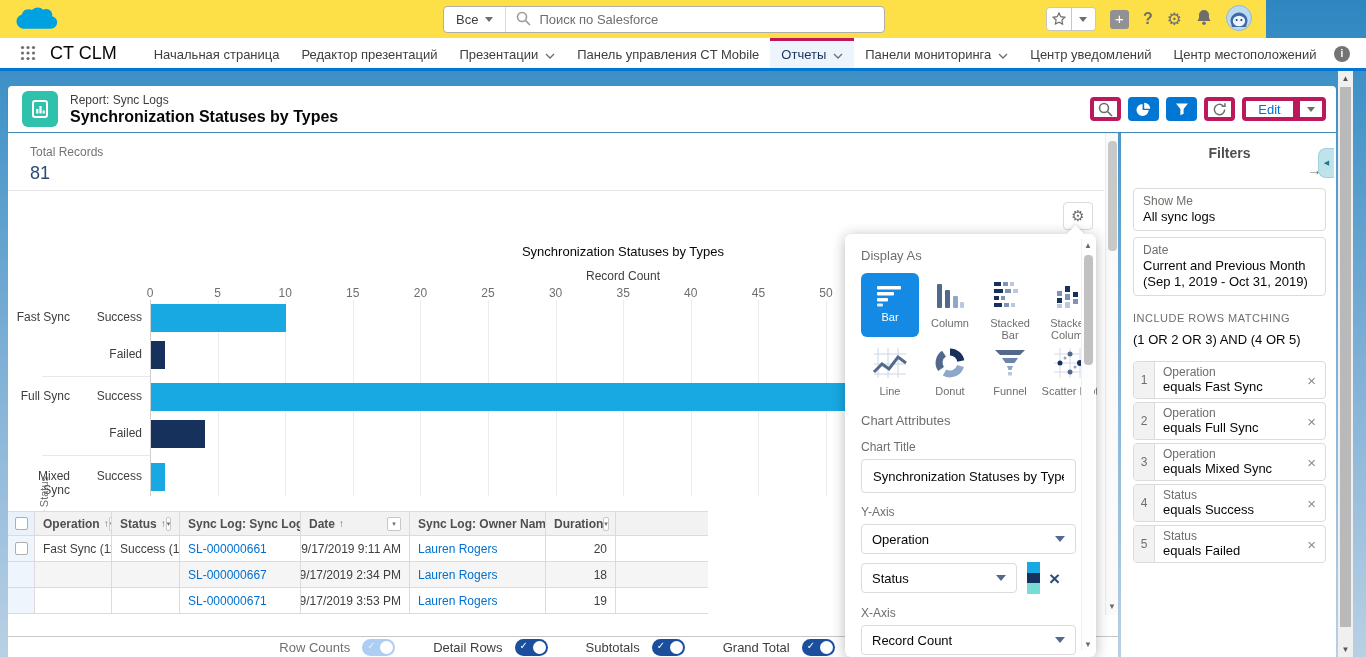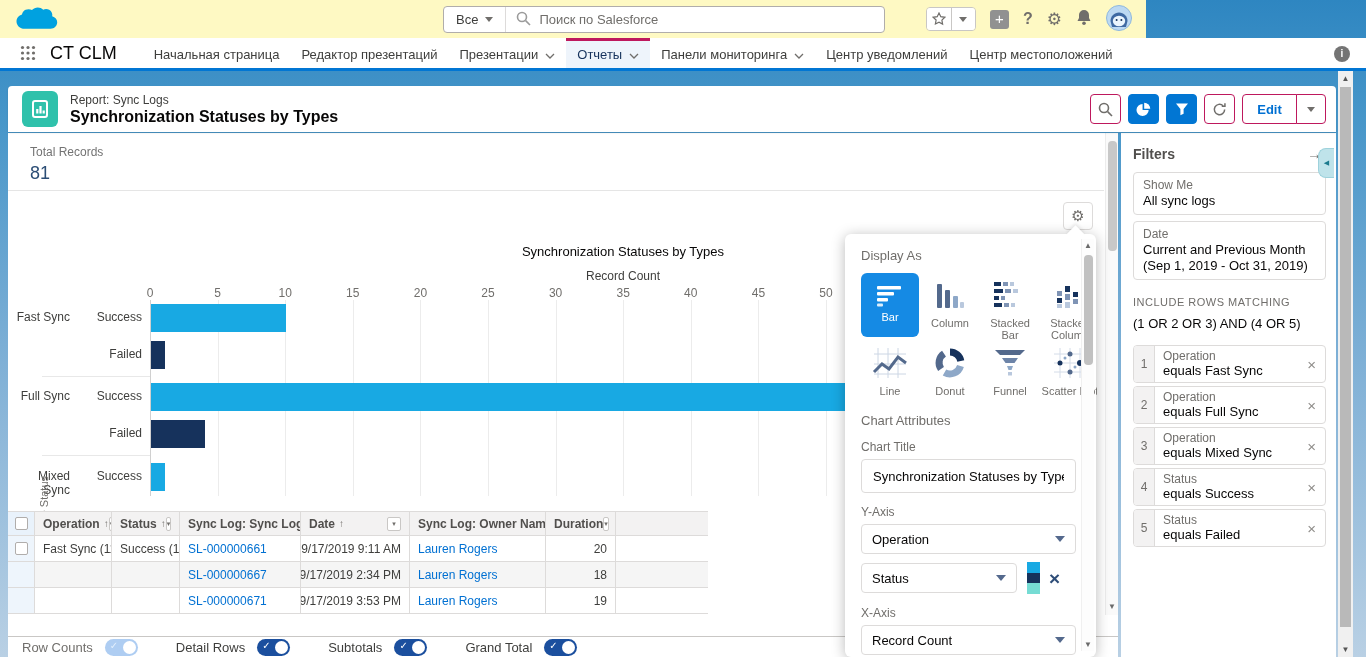--- a/index.html
+++ b/index.html
@@ -4,21 +4,21 @@
 <style>
   * { box-sizing: border-box; margin: 0; padding: 0; }
   html,body { width:1366px; height:657px; overflow:hidden; }
   body {
     font-family: "Liberation Sans", "DejaVu Sans", sans-serif;
     color:#3e3e3c; font-size:13px; position:relative;
     background: linear-gradient(180deg,#2e86c1 0%,#4796c9 18%,#7fb0d6 55%,#b9d0e4 100%);
   }
 
   
-  .topbar { position:absolute; left:0; top:0; width:1146px; height:38px; background:#fef9c3; z-index:30; }
+  .topbar { position:absolute; left:0; top:0; width:1266px; height:38px; background:#fde047; z-index:30; }
   .cloud-logo { position:absolute; left:16px; top:5px; }
   .search-combo { position:absolute; left:443px; top:6px; width:442px; height:27px; border:1px solid #b0adab; border-radius:4px; display:flex; align-items:center; background:#fff; }
   .search-scope { display:flex; align-items:center; gap:7px; padding:0 12px; height:100%; border-right:1px solid #dddbda; color:#3e3e3c; font-size:13px; cursor:pointer; }
   .caret-solid { width:0;height:0;border-left:4px solid transparent;border-right:4px solid transparent;border-top:5px solid #706e6b; }
   .search-input-wrap { display:flex; align-items:center; gap:8px; padding:0 10px; flex:1; }
   .search-input { border:none; outline:none; font-size:13px; flex:1; color:#3e3e3c; font-family:inherit; }
   .search-input::placeholder { color:#706e6b; }
   .top-actions { position:absolute; right:14px; top:0; height:38px; display:flex; align-items:center; gap:14px; }
   .fav-group { display:flex; border:1px solid #c9c7c5; border-radius:4px; overflow:hidden; }
   .fav-group > div { width:24px; height:22px; display:flex; align-items:center; justify-content:center; cursor:pointer; background:#fff; }
@@ -36,21 +36,21 @@
   .tab.active { background:#eef4fb; border-top:3px solid #be185d; color:#16325c; }
   .nav-info { margin:8px 16px 0 6px; width:16px; height:16px; border-radius:50%; background:#747474; color:#fff; font-size:10px; font-weight:bold; text-align:center; line-height:16px; cursor:pointer; }
 
   
   .report-header { position:absolute; left:8px; top:86px; width:1328px; height:46px; background:#fff; border-radius:4px 4px 0 0; box-shadow:0 1px 2px rgba(0,0,0,.12); display:flex; align-items:center; padding:0 10px 0 14px; z-index:5; }
   .entity-icon { width:36px; height:36px; border-radius:6px; background:#2fc1ab; display:flex; align-items:center; justify-content:center; }
   .rh-titles { margin-left:12px; }
   .rh-type { font-size:12px; color:#3e3e3c; }
   .rh-title { font-size:16px; font-weight:bold; color:#080707; margin-top:1px; }
   .rh-actions { margin-left:auto; display:flex; align-items:center; gap:7px; }
-  .btn { height:30px; border:1px solid #be185d; border-radius:4px; background:#fff; display:flex; align-items:center; justify-content:center; cursor:pointer;font-weight:bold; }
+  .btn { height:24px; border:4px solid #be185d; border-radius:4px; background:#fff; display:flex; align-items:center; justify-content:center; cursor:pointer; }
   .btn.sq { width:31px; }
   .btn.blue { background:#0176d3; border-color:#0176d3; }
   .btn-group { display:flex; }
   .btn-group .btn:first-child { border-radius:4px 0 0 4px; width:55px; color:#0070d2; font-size:13px; }
   .btn-group .btn:last-child { border-radius:0 4px 4px 0; width:30px; margin-left:-1px; }
 
   
   .main { position:absolute; left:8px; top:133px; width:1110px; height:503px; background:#fff; z-index:4; overflow:hidden; }
   .total-label { position:absolute; left:22px; top:12px; font-size:12px; color:#737373; }
   .total-value { position:absolute; left:22px; top:30px; font-size:18px; color:#2b4d75; }
@@ -85,21 +85,21 @@
   .sort-arrow { color:#706e6b; font-size:10px; margin-left:4px; }
   .hd-menu { width:14px; height:14px; border:1px solid #c9c7c5; border-radius:2px; background:#fff; font-size:7px; color:#706e6b; display:flex; align-items:center; justify-content:center; margin-left:auto; cursor:pointer; }
   .cbx { width:13px; height:13px; border:1px solid #b0adab; border-radius:2px; background:#fff; cursor:pointer; }
 
   
   .main-scroll { position:absolute; right:0; top:0; width:13px; height:482px; background:#fafafa; border-left:1px solid #ececec; }
   .main-scroll .thumb { position:absolute; left:2px; top:8px; width:9px; height:110px; background:#c8c8c8; border-radius:4px; }
   .main-scroll .down { position:absolute; left:0; bottom:4px; width:100%; text-align:center; font-size:8px; color:#6b6b6b; }
 
   
-  .footer { position:absolute; left:8px; top:636px; width:1110px; height:21px; background:#fff; border-top:1px solid #c9c7c5; display:flex; align-items:center; padding-left:14px; gap:12px; z-index:6; }
+  .footer { position:absolute; left:8px; top:636px; width:1110px; height:21px; background:#fff; border-top:1px solid #c9c7c5; display:flex; align-items:center; padding-left:14px; gap:12px; z-index:6;justify-content:center; }
   .ftr-label { font-size:13px; color:#3e3e3c; }
   .ftr-label.dim { color:#706e6b; }
   .toggle { width:33px; height:17px; border-radius:9px; background:#1b4f9e; position:relative; cursor:pointer; margin-right:26px; }
   .toggle .chk { position:absolute; left:5px; top:1px; color:#fff; font-size:10px; }
   .toggle .knob { position:absolute; right:2px; top:2px; width:13px; height:13px; border-radius:50%; background:#fff; }
   .toggle.disabled { background:#aecdf2; }
   .toggle.disabled .chk { color:#e3effc; }
 
   
   .chart-panel { position:absolute; left:845px; top:234px; width:251px; height:423px; background:#fff; border-radius:6px; box-shadow:0 2px 14px rgba(0,0,0,.28); z-index:20; padding:14px 16px; }
@@ -120,21 +120,21 @@
   .swatch { width:13px; height:32px; margin-left:10px; display:flex; flex-direction:column; }
   .swatch div { flex:1; }
   .x-remove { margin-left:9px; color:#2e4d78; font-size:19px; font-weight:bold; cursor:pointer; line-height:1; }
   .panel-scroll { position:absolute; right:2px; top:5px; width:13px; height:412px; background:#fdfdfd; border-left:1px solid #f0f0f0; }
   .panel-scroll .up { position:absolute; top:2px; left:0; width:100%; text-align:center; font-size:8px; color:#6b6b6b; }
   .panel-scroll .thumb { position:absolute; left:2px; top:16px; width:9px; height:110px; background:#c1c1c1; border-radius:4px; }
   .panel-scroll .down { position:absolute; bottom:2px; left:0; width:100%; text-align:center; font-size:8px; color:#6b6b6b; }
 
   
   .filters { position:absolute; left:1121px; top:133px; width:215px; height:524px; background:#fff; z-index:4; padding:12px 10px 0 12px; }
-  .filters-head { display:flex; align-items:center; font-size:14px; color:#514f4d; font-weight:bold; margin-bottom:10px; }
+  .filters-head { display:flex; align-items:center; font-size:14px; color:#514f4d; font-weight:bold; margin-bottom:10px;flex-direction:column; }
   .filters-head .arrow { margin-left:auto; margin-right:4px; color:#706e6b; font-weight:normal; font-size:15px; cursor:pointer; }
   .fcard { border:1px solid #dddbda; border-radius:4px; padding:5px 9px; margin-bottom:6px; cursor:pointer; }
   .fcard .flab { font-size:12px; color:#706e6b; }
   .fcard .fval { font-size:13px; color:#080707; margin-top:1px; line-height:16px; }
   .inc-label { font-size:11px; color:#706e6b; letter-spacing:.5px; margin:16px 0 8px; }
   .logic { font-size:13px; color:#080707; margin-bottom:14px; }
   .filter-item { display:flex; align-items:stretch; border:1px solid #dddbda; border-radius:4px; margin-bottom:3px; height:38px; overflow:hidden; cursor:pointer; background:#fff; }
   .filter-item .num { width:21px; background:#f3f2f2; border-right:1px solid #dddbda; display:flex; align-items:center; justify-content:center; font-size:12px; color:#706e6b; }
   .filter-item .body { flex:1; padding:3px 8px; }
   .filter-item .body .f1 { font-size:12px; color:#706e6b; }
@@ -224,20 +224,23 @@
         <span>Начальная страница</span>
       </div>
       <div class="tab">
         <span>Редактор презентаций</span>
       </div>
       <div class="tab">
         <span>Презентации</span>
         <span><svg width="10" height="6" viewBox="0 0 10 6">
             <path d="M1 1l4 4 4-4" stroke="#706e6b" fill="none" stroke-width="1.3"></path>
           </svg></span>
+      </div>
+      <div class="tab">
+        <span>Панель управления CT Mobile</span>
       </div>
       <div class="tab active">
         <span>Отчеты</span>
         <span><svg width="10" height="6" viewBox="0 0 10 6">
             <path d="M1 1l4 4 4-4" stroke="#706e6b" fill="none" stroke-width="1.3"></path>
           </svg></span>
       </div>
       <div class="tab">
         <span>Панели мониторинга</span>
         <span><svg width="10" height="6" viewBox="0 0 10 6">

